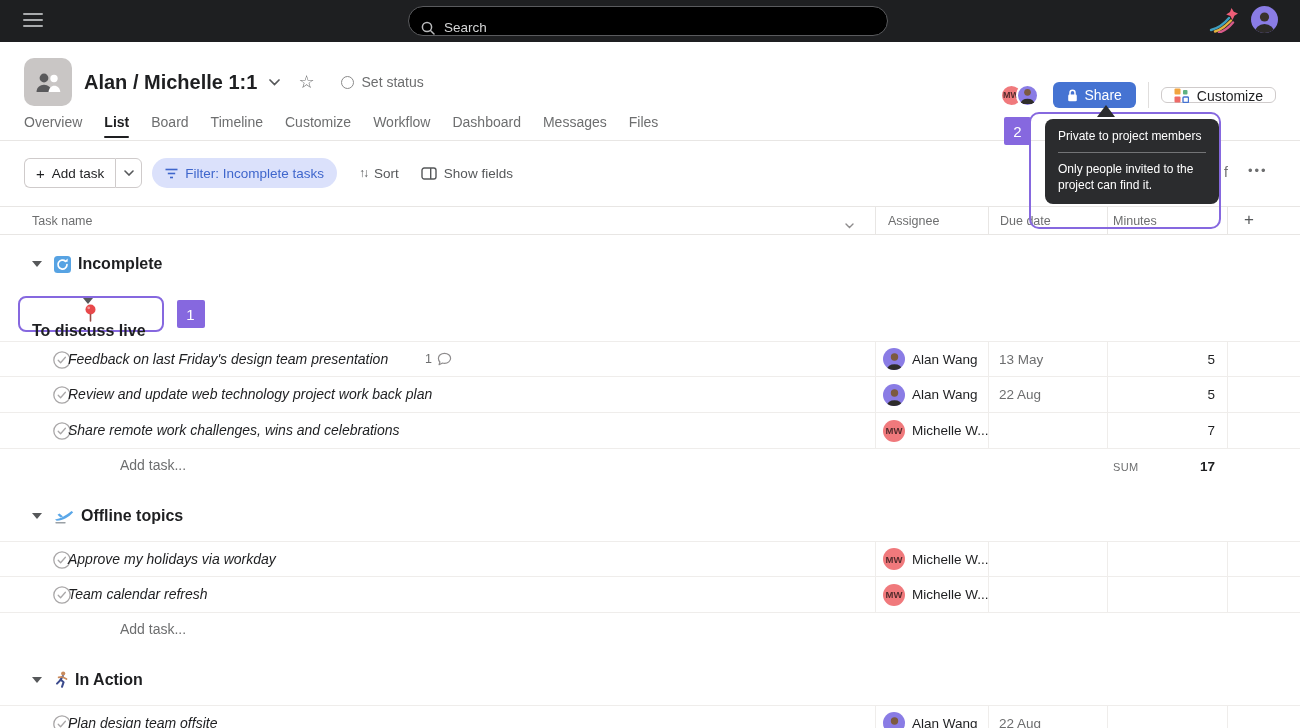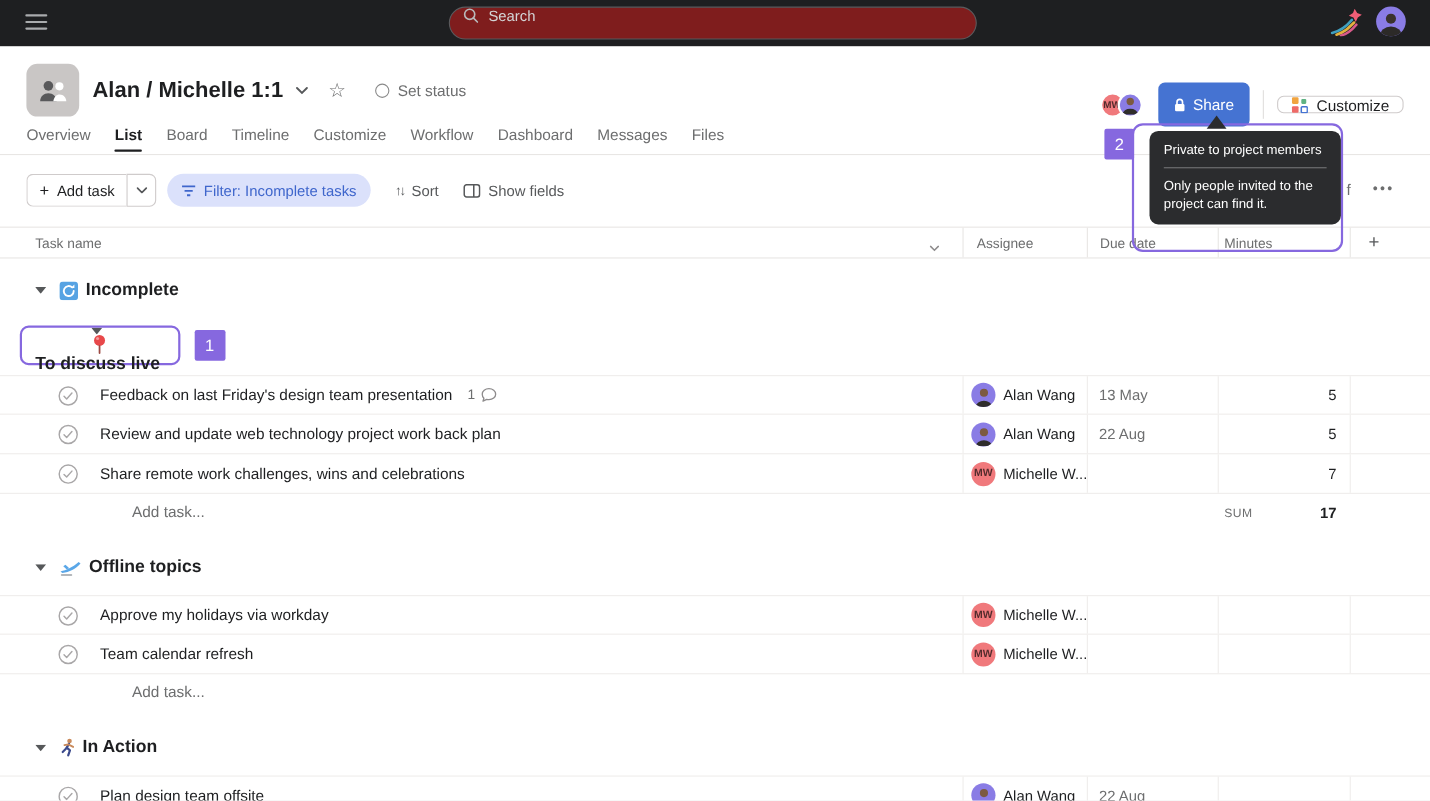--- a/index.html
+++ b/index.html
@@ -4,39 +4,39 @@
 <style>
   * { margin:0; padding:0; box-sizing:border-box; }
   html,body { background:#e9e9e9; }
   body { font-family:"Liberation Sans", sans-serif; }
   .frame { position:relative; width:1300px; height:728px; background:#fff; overflow:hidden; margin:0 auto; }
 
   
   .navbar { position:absolute; left:0; top:0; width:100%; height:42px; background:#1e1f21; }
   .hamburger { position:absolute; left:23px; top:13px; width:20px; height:16px; cursor:pointer; }
   .hamburger span { display:block; height:2px; background:#a9abad; border-radius:1px; margin-bottom:4px; }
-  .searchbox { position:absolute; left:408px; top:6px; width:480px; height:30px; background:#7f1d1d; border:1px solid #5a5b5e; border-radius:15px; display:flex; align-items:flex-start; padding:0 12px; }
+  .searchbox { position:absolute; left:408px; top:6px; width:480px; height:30px; background:#000000; border:1px solid #5a5b5e; border-radius:15px; display:flex; align-items:flex-end; padding:0 12px; }
   .searchbox input { background:transparent; border:none; outline:none; color:#e6e6e7; font-size:13.5px; margin-left:9px; width:100%; font-family:inherit; }
   .searchbox input::placeholder { color:#d4d5d6; }
   .nav-right { position:absolute; right:22px; top:6px; display:flex; align-items:center; gap:12px; }
   .nav-avatar { width:27px; height:27px; border-radius:50%; background:#8a7ce5; overflow:hidden; display:flex; align-items:flex-end; justify-content:center; }
 
   
   .proj-icon { position:absolute; left:24px; top:58px; width:48px; height:48px; border-radius:10px; background:#c9c6c5; display:flex; align-items:center; justify-content:center; }
   .title-row { position:absolute; left:84px; top:66px; height:32px; display:flex; align-items:center; }
   .proj-title { font-size:20px; font-weight:700; color:#1e1f21; }
   .title-chev { margin-left:12px; color:#56585a; display:flex; cursor:pointer; }
   .star { margin-left:18px; font-size:18px; color:#6d6e6f; cursor:pointer; line-height:1; }
   .set-status { margin-left:26px; display:flex; align-items:center; gap:8px; color:#6d6e6f; font-size:14px; cursor:pointer; }
   .status-circle { width:13px; height:13px; border:1.5px solid #8a8a8a; border-radius:50%; }
   .header-right { position:absolute; right:24px; top:80px; height:30px; display:flex; align-items:center; }
   .av { width:23px; height:23px; border-radius:50%; border:2px solid #fff; overflow:hidden; display:flex; align-items:center; justify-content:center; }
   .av.mw { background:#f0797c; color:#542c2d; font-size:9px; font-weight:700; z-index:1; }
   .av.photo { background:#8a7ce5; margin-left:-7px; z-index:2; align-items:flex-end; }
-  .share-btn { margin-left:14px; height:40px; display:flex; align-items:center; gap:7px; padding:0 14px; background:#4573d2; color:#fff; font-size:14px; border:none; border-radius:6px; cursor:pointer; font-family:inherit; }
+  .share-btn { margin-left:14px; height:26px; display:flex; align-items:center; gap:7px; padding:0 14px; background:#4573d2; color:#fff; font-size:14px; border:none; border-radius:6px; cursor:pointer; font-family:inherit; }
   .hdr-divider { width:1px; height:26px; background:#e0dedd; margin:0 12px; }
   .customize-btn { height:16px; display:flex; align-items:flex-start; gap:8px; padding:0 12px; background:#fff; color:#1e1f21; font-size:14px; border:1px solid #cfcbcb; border-radius:6px; cursor:pointer; font-family:inherit; }
 
   
   .tabs { position:absolute; left:24px; top:114px; display:flex; gap:22px; font-size:14px; color:#6d6e6f; }
   .tab { cursor:pointer; position:relative; padding-bottom:8px; }
   .tab.active { color:#1e1f21; font-weight:700; }
   .tab.active::after { content:""; position:absolute; left:0; right:0; bottom:0; height:2px; background:#1e1f21; border-radius:1px; }
   .tabs-border { position:absolute; left:0; top:140px; width:100%; height:1px; background:#e8e6e4; }
 
@@ -68,21 +68,21 @@
   .sec-icon { margin:0 7px 0 10px; display:flex; align-items:center; }
   .sec-title { font-size:16px; font-weight:700; color:#1e1f21; }
   .section-row.annotated { height:38px; padding-left:18px; }
   .anno-box { display:inline-flex; align-items:center; height:36px; padding:0 16px 0 12px; border:2px solid #8668df; border-radius:8px;flex-direction:column; }
   .anno-badge { width:28px; height:28px; margin-left:13px; background:#8668df; color:#fff; font-size:15px; display:flex; align-items:center; justify-content:center; border-radius:2px; }
 
   .trow { position:relative; height:36px; border-bottom:1px solid #efedeb; font-size:14px; color:#1e1f21; }
   .trow.first { border-top:1px solid #efedeb; }
   .trow .vsep { background:#efedeb; }
   .check { position:absolute; left:52px; top:8px; display:flex; cursor:pointer; }
-  .tname { position:absolute; left:91px; top:9px; white-space:nowrap; cursor:pointer; }
+  .tname { position:absolute; left:68px; top:9px; white-space:nowrap; cursor:pointer;font-style:italic; }
   .comment { position:absolute; left:425px; top:10px; display:flex; align-items:center; gap:5px; color:#6d6e6f; font-size:12.5px; cursor:pointer; }
   .cell-assignee { position:absolute; left:875px; width:113px; top:0; bottom:0; display:flex; align-items:center; padding-left:8px; overflow:hidden; }
   .avatar { width:22px; height:22px; border-radius:50%; flex:none; overflow:hidden; }
   .avatar.mw { background:#f0797c; color:#542c2d; font-size:9.5px; font-weight:700; display:flex; align-items:center; justify-content:center; }
   .avatar.photo { background:#8a7ce5; display:flex; align-items:flex-end; justify-content:center; }
   .aname { margin-left:7px; font-size:13.5px; white-space:nowrap; }
   .cell-due { position:absolute; left:988px; width:119px; top:0; bottom:0; display:flex; align-items:center; padding-left:11px; color:#6d6e6f; font-size:13.5px; }
   .cell-min { position:absolute; left:1107px; width:120px; top:0; bottom:0; display:flex; align-items:center; justify-content:flex-end; padding-right:12px; font-size:13.5px; }
   .addrow { position:relative; height:36px; }
   .addtext { position:absolute; left:80px; top:8px; color:#6d6e6f; font-size:14px; cursor:pointer;margin-left:40px; }

